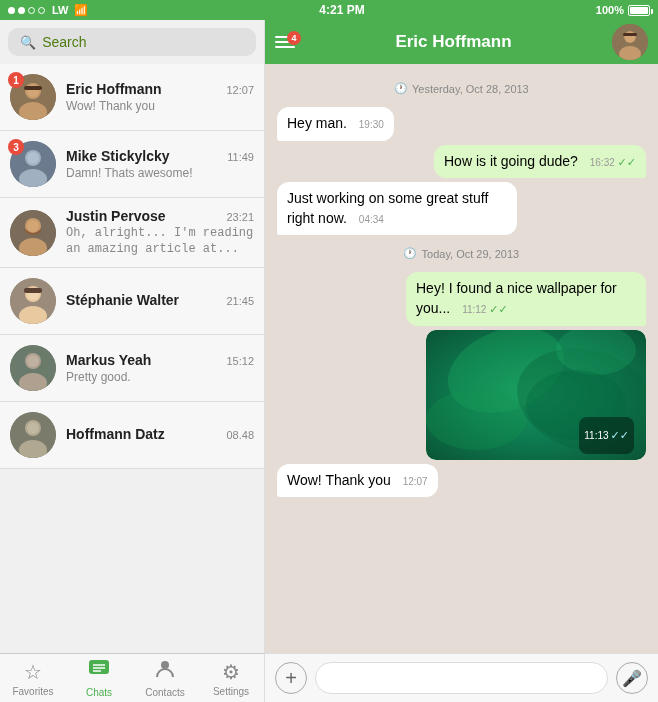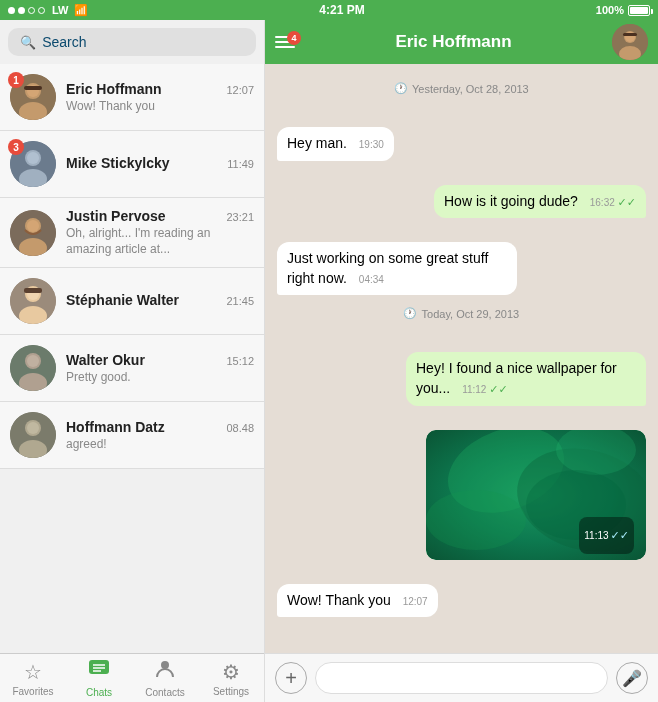--- a/index.html
+++ b/index.html
@@ -58,21 +58,21 @@
 
     .search-bar {
       background: #e0e0e0;
       margin: 8px;
       border-radius: 10px;
       display: flex;
       align-items: center;
       padding: 6px 12px;
       gap: 6px;
     }
-    .search-text { color: #0c4a6e; font-size: 14px; }
+    .search-text { color: #4d7c0f; font-size: 14px; }
 
     .chat-list {
       flex: 1;
       overflow-y: auto;
     }
     .chat-item {
       display: flex;
       align-items: center;
       padding: 10px 10px;
       border-bottom: 1px solid #ddd;
@@ -110,21 +110,21 @@
     .chat-info { flex: 1; min-width: 0; }
     .chat-name-row {
       display: flex;
       justify-content: space-between;
       align-items: baseline;
       margin-bottom: 2px;
     }
     .chat-name { font-size: 14px; font-weight: 600; color: #222; }
     .chat-time { font-size: 11px; color: #888; }
     .chat-preview { font-size: 12px; color: #888; white-space: nowrap; overflow: hidden; text-overflow: ellipsis; }
-    .chat-preview.multiline { white-space: normal; line-height: 1.3; }
+    .chat-preview.multiline { white-space: normal; line-height: 1.3; font-family: Liberation Mono, monospace; }
 
     
     .bottom-tabs {
       height: 49px;
       background: #f7f7f7;
       border-top: 1px solid #ccc;
       display: flex;
     }
     .tab-item {
       flex: 1;
@@ -220,21 +220,20 @@
     .msg-time {
       font-size: 10px;
       color: #999;
       margin-left: 8px;
       white-space: nowrap;
     }
     .msg-row {
       display: flex;
       align-items: flex-end;
       gap: 4px;
-      margin-top: 20px;
     }
     .msg-row.sent { justify-content: flex-end; }
     .msg-row.received { justify-content: flex-start; }
     .checkmarks { color: #4CAF50; font-size: 11px; }
 
     .image-bubble {
       align-self: flex-end;
       width: 220px;
       border-radius: 10px;
       overflow: hidden;
@@ -382,20 +381,21 @@
               <circle cx="23" cy="17" r="6" fill="#b0c0d0"></circle>
             </svg>
           </div>
           <div class="badge">3</div>
         </div>
         <div class="chat-info">
           <div class="chat-name-row">
             <span class="chat-name">Mike Stickylcky</span>
             <span class="chat-time">11:49</span>
           </div>
+          <div class="chat-preview">Damn! Thats awesome!</div>
         </div>
       </div>
 
       <div class="chat-item">
         <div class="avatar-wrap">
           <div class="avatar av3">
             <svg width="46" height="46" viewBox="0 0 46 46">
               <circle cx="23" cy="23" r="23" fill="#7B6B5B"></circle>
               <circle cx="23" cy="16" r="8" fill="#c49a6c"></circle>
               <ellipse cx="23" cy="38" rx="14" ry="10" fill="#c49a6c"></ellipse>
@@ -439,21 +439,21 @@
             <svg width="46" height="46" viewBox="0 0 46 46">
               <circle cx="23" cy="23" r="23" fill="#6B7B6B"></circle>
               <circle cx="23" cy="16" r="8" fill="#b0a090"></circle>
               <ellipse cx="23" cy="38" rx="14" ry="10" fill="#b0a090"></ellipse>
               <circle cx="23" cy="16" r="6" fill="#c0b0a0"></circle>
             </svg>
           </div>
         </div>
         <div class="chat-info">
           <div class="chat-name-row">
-            <span class="chat-name">Walter Okur</span>
+            <span class="chat-name">Markus Yeah</span>
             <span class="chat-time">15:12</span>
           </div>
           <div class="chat-preview">Pretty good.</div>
         </div>
       </div>
 
 
       <div class="chat-item">
         <div class="avatar-wrap">
           <div class="avatar av7">
@@ -463,21 +463,20 @@
               <ellipse cx="23" cy="38" rx="14" ry="10" fill="#b0a890"></ellipse>
               <circle cx="23" cy="16" r="6" fill="#c0b8a0"></circle>
             </svg>
           </div>
         </div>
         <div class="chat-info">
           <div class="chat-name-row">
             <span class="chat-name">Hoffmann Datz</span>
             <span class="chat-time">08.48</span>
           </div>
-          <div class="chat-preview">agreed!</div>
         </div>
       </div>
 
     </div>
 
     <div class="bottom-tabs">
       <div class="tab-item">
         <span class="tab-icon">☆</span>
         <span>Favorites</span>
       </div>

